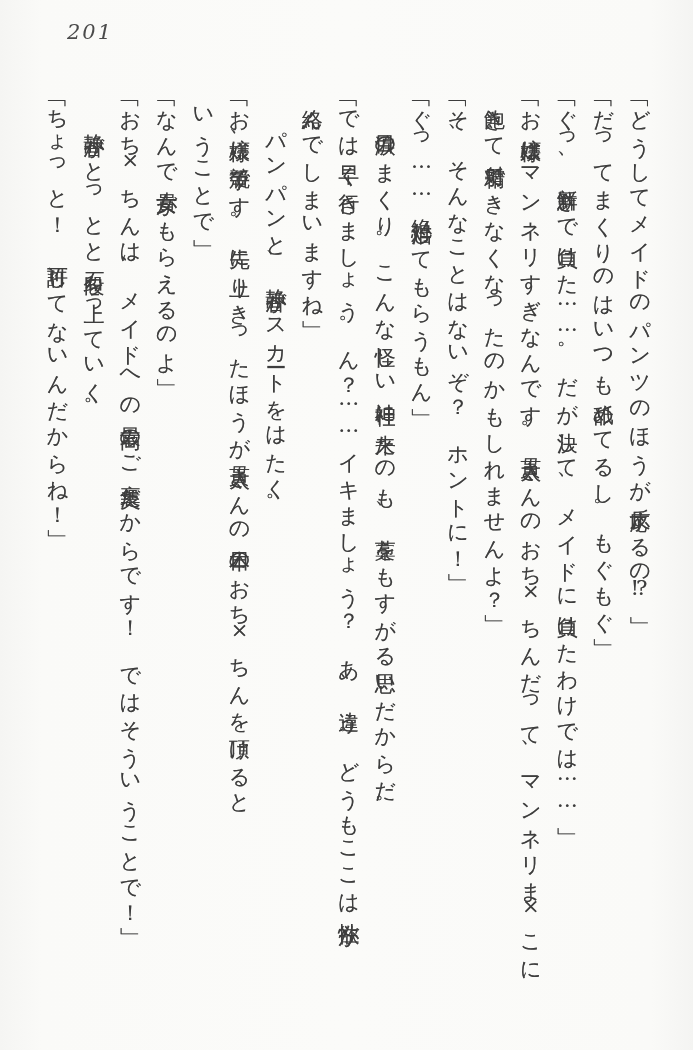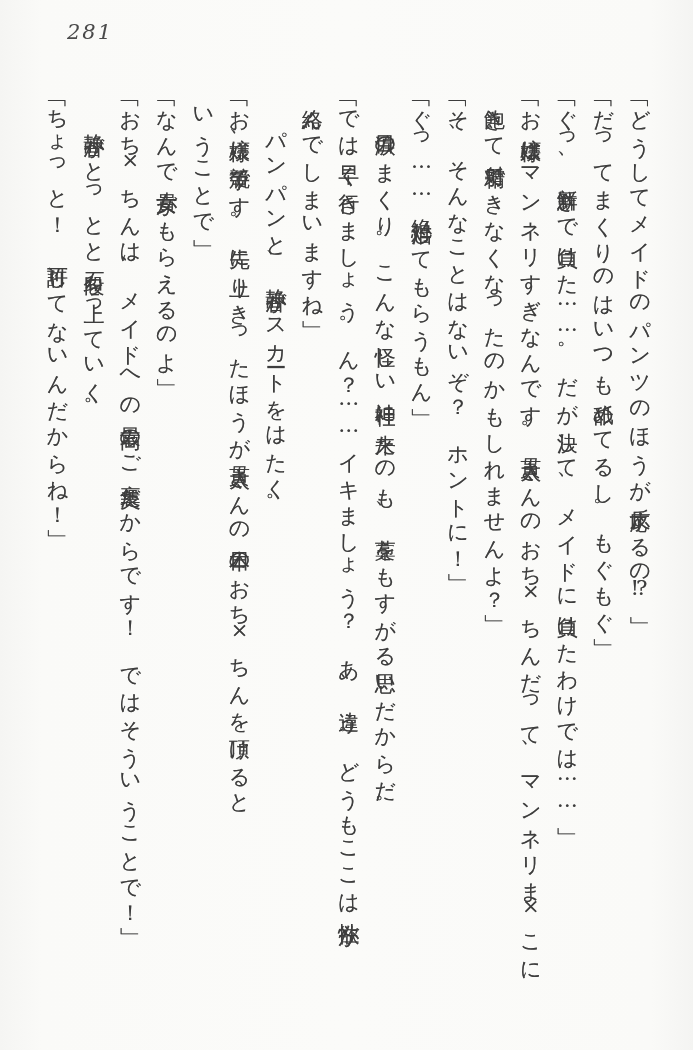--- a/index.html
+++ b/index.html
@@ -47,21 +47,21 @@
   }
   .line.indent {
     text-indent: 23.5px;
   }
 </style>
 </head>
 <body>
 
 <div class="page">
 
-  <div class="page-number">281</div>
+  <div class="page-number">201</div>
 
   <main class="text-block">
     <p class="line">「どうしてメイドのパンツのほうが反応するの⁉」</p>
     <p class="line">「だってまくりのはいつも舐めてるし。もぐもぐ」</p>
     <p class="line">「ぐっ、新鮮さで負けた……。だが決して、メイドに負けたわけでは……」</p>
     <p class="line">「お嬢様はマンネリすぎなんです。貫太さんのおち×ちんだって、マンネリま×こに</p>
     <p class="line">飽きて射精できなくなったのかもしれませんよ？」</p>
     <p class="line">「そ、そんなことはないぞ？　ホントに！」</p>
     <p class="line">「ぐっ……絶対治してもらうもん」</p>
     <p class="line indent">涙目のまくり。こんな怪しい神社に来たのも、藁をもすがる思いだからだ。</p>

